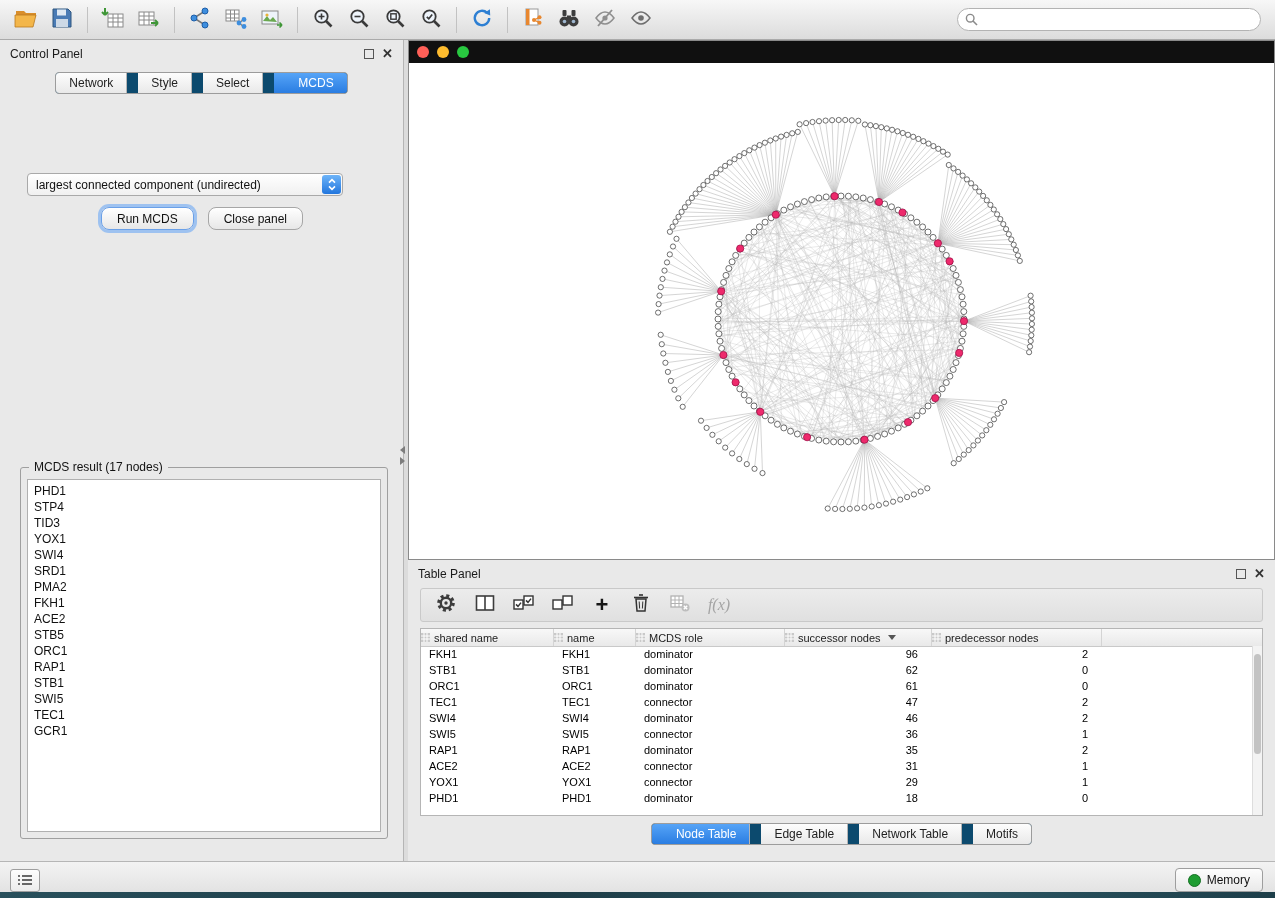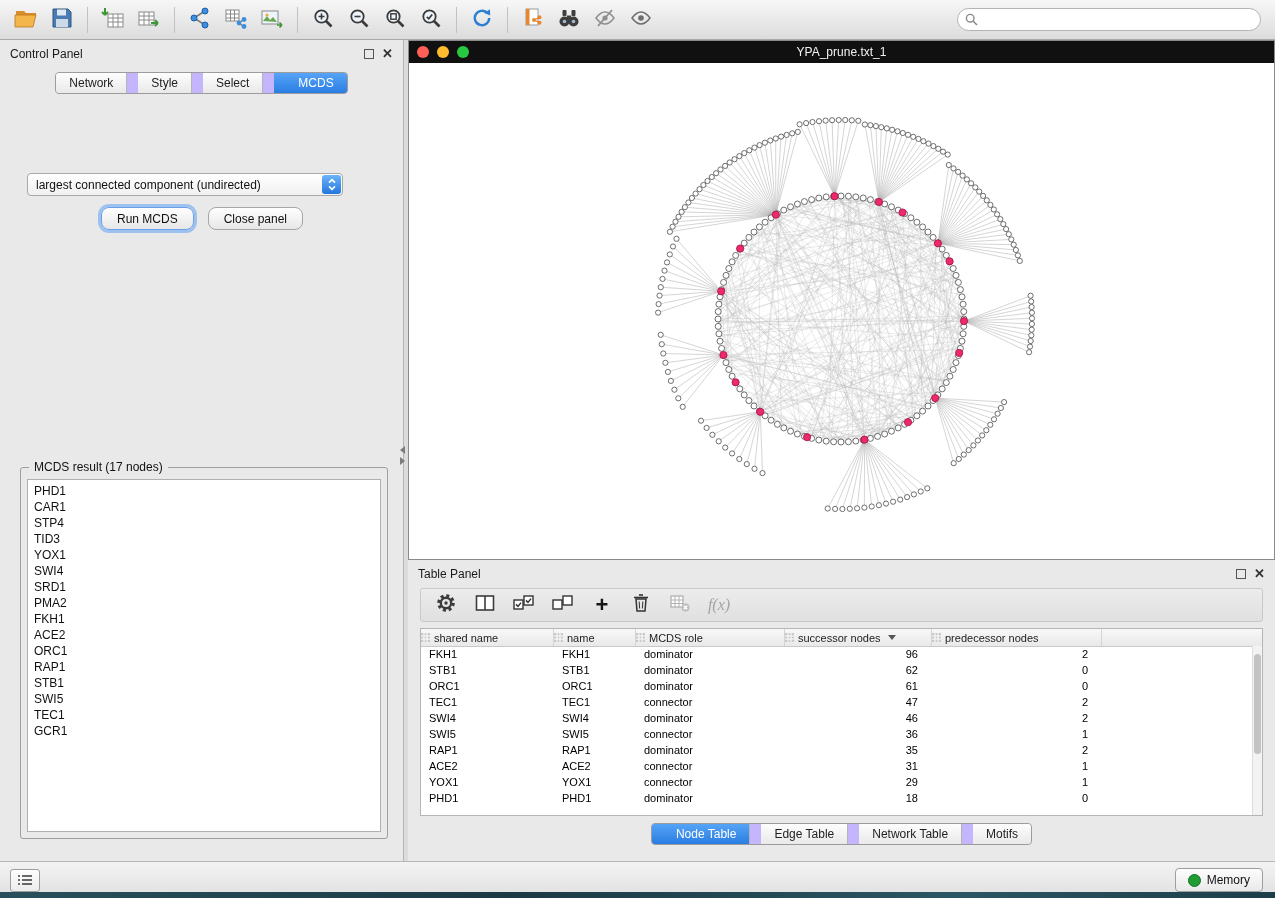--- a/index.html
+++ b/index.html
@@ -19,21 +19,21 @@
 
   
   #control-panel{position:absolute;left:0;top:40px;width:404px;height:821px;background:#e9e9e9;
     border-right:1px solid #b5b5b5;box-sizing:border-box;}
   .panel-head{display:flex;align-items:center;height:24px;padding:2px 10px 0 10px;}
   .panel-title{font-size:12px;color:#1a1a1a;}
   .panel-head-icons{margin-left:auto;display:flex;align-items:center;gap:8px;}
   .mini-box{width:8px;height:8px;border:1.3px solid #555;display:inline-block;}
   .mini-x{font-size:13px;font-weight:bold;color:#333;line-height:10px;}
   .seg-tabs{display:flex;justify-content:center;margin-top:6px;}
-  .seg{display:inline-flex;border:1px solid #9c9c9c;border-radius:4px;overflow:hidden;background:#c4b5fd;gap:11px;}
+  .seg{display:inline-flex;border:1px solid #9c9c9c;border-radius:4px;overflow:hidden;background:#0c4a6e;gap:11px;}
   .seg .tab{padding:3px 13px;font-size:12px;color:#222;background:linear-gradient(#fdfdfd,#e9e9e9);
     border-right:1px solid #b5b5b5;cursor:default;}
   .seg .tab:last-child{border-right:none;}
   .seg .tab.active{background:linear-gradient(#56a4f7,#2a7de2);color:#fff;padding-left:24px;}
   .opt-label{margin-top:22px;text-align:center;font-size:12px;color:#111;}
   .select{position:absolute;left:27px;top:133px;width:316px;height:23px;border:1px solid #a9a9a9;border-radius:4px;
     background:linear-gradient(#ffffff,#f0f0f0);display:flex;align-items:center;box-sizing:border-box;}
   .select .sel-text{font-size:12px;padding-left:8px;color:#111;flex:1;white-space:nowrap;overflow:hidden;}
   .select .sel-btn{width:19px;height:19px;margin-right:1px;border-radius:3px;
     background:linear-gradient(#6db4f9,#2276dd);display:flex;align-items:center;justify-content:center;}
@@ -262,29 +262,29 @@
         </span>
     </div>
     <div class="btn-row">
       <button class="aqua-btn focus-ring">Run MCDS</button>
       <button class="aqua-btn">Close panel</button>
     </div>
     <div class="groupbox">
       <span class="legend">MCDS result (17 nodes)</span>
       <div class="result-list">
           <div class="result-item">PHD1</div>
-          <div class="result-item">CAR1</div>
           <div class="result-item">STP4</div>
           <div class="result-item">TID3</div>
           <div class="result-item">YOX1</div>
           <div class="result-item">SWI4</div>
           <div class="result-item">SRD1</div>
           <div class="result-item">PMA2</div>
           <div class="result-item">FKH1</div>
           <div class="result-item">ACE2</div>
+          <div class="result-item">STB5</div>
           <div class="result-item">ORC1</div>
           <div class="result-item">RAP1</div>
           <div class="result-item">STB1</div>
           <div class="result-item">SWI5</div>
           <div class="result-item">TEC1</div>
           <div class="result-item">GCR1</div>
         </div>
     </div>
   </div>
 
@@ -292,21 +292,20 @@
   <div class="split-arrows">
     <span class="tri-l"></span>
     <span class="tri-r"></span>
   </div>
 
   <div id="network-window">
     <div class="net-titlebar">
       <span class="tlight" style="background:#ff5f57"></span>
       <span class="tlight" style="background:#febc2e"></span>
       <span class="tlight" style="background:#28c840"></span>
-      <span class="net-title">YPA_prune.txt_1</span>
     </div>
     <div class="net-canvas">
       <svg viewBox="0 0 865 496" preserveAspectRatio="xMidYMid meet">
           <line x1="407.9" y1="376.6" x2="541.8" y2="311.5" stroke="#b7b7b7" stroke-width="0.6" stroke-opacity="0.5"></line>
           <line x1="471.8" y1="139.6" x2="397.2" y2="374.0" stroke="#b7b7b7" stroke-width="0.6" stroke-opacity="0.5"></line>
           <line x1="380.1" y1="144.5" x2="545.1" y2="207.6" stroke="#b7b7b7" stroke-width="0.6" stroke-opacity="0.5"></line>
           <line x1="525.1" y1="336.4" x2="448.2" y2="377.9" stroke="#b7b7b7" stroke-width="0.6" stroke-opacity="0.5"></line>
           <line x1="482.0" y1="143.6" x2="503.8" y2="355.9" stroke="#b7b7b7" stroke-width="0.6" stroke-opacity="0.5"></line>
           <line x1="512.7" y1="348.8" x2="511.5" y2="162.1" stroke="#b7b7b7" stroke-width="0.6" stroke-opacity="0.5"></line>
           <line x1="309.3" y1="265.2" x2="315.6" y2="216.3" stroke="#b7b7b7" stroke-width="0.6" stroke-opacity="0.5"></line>

